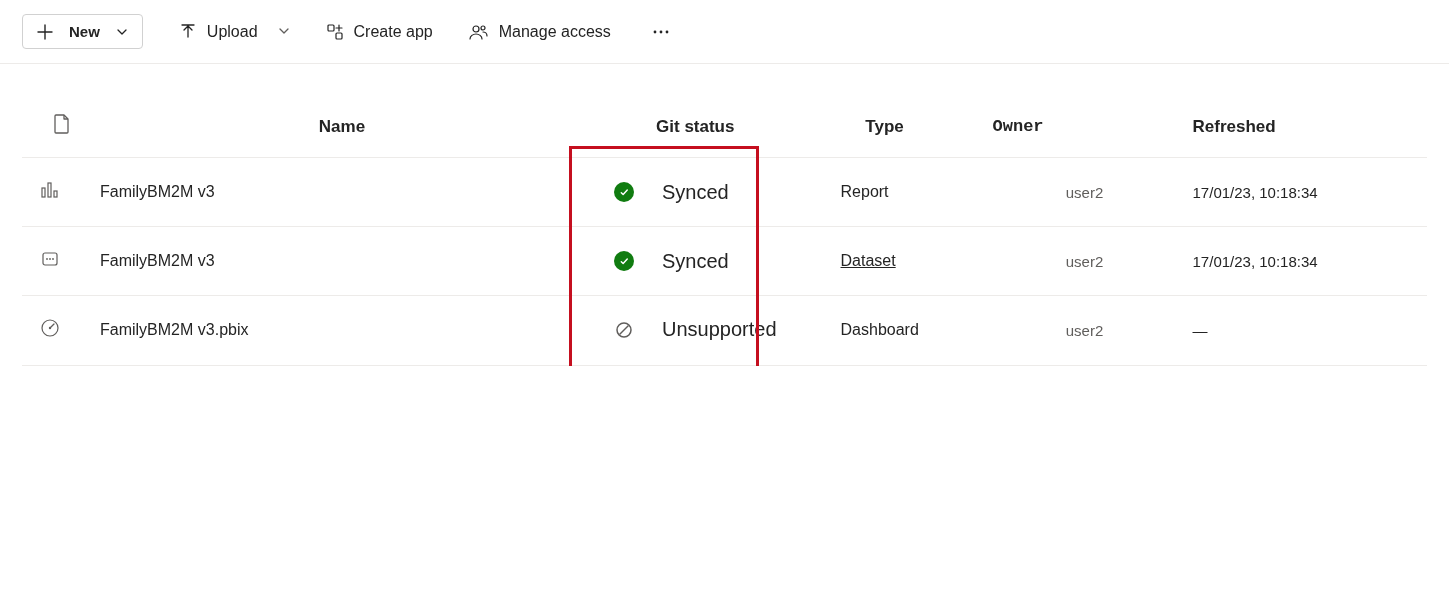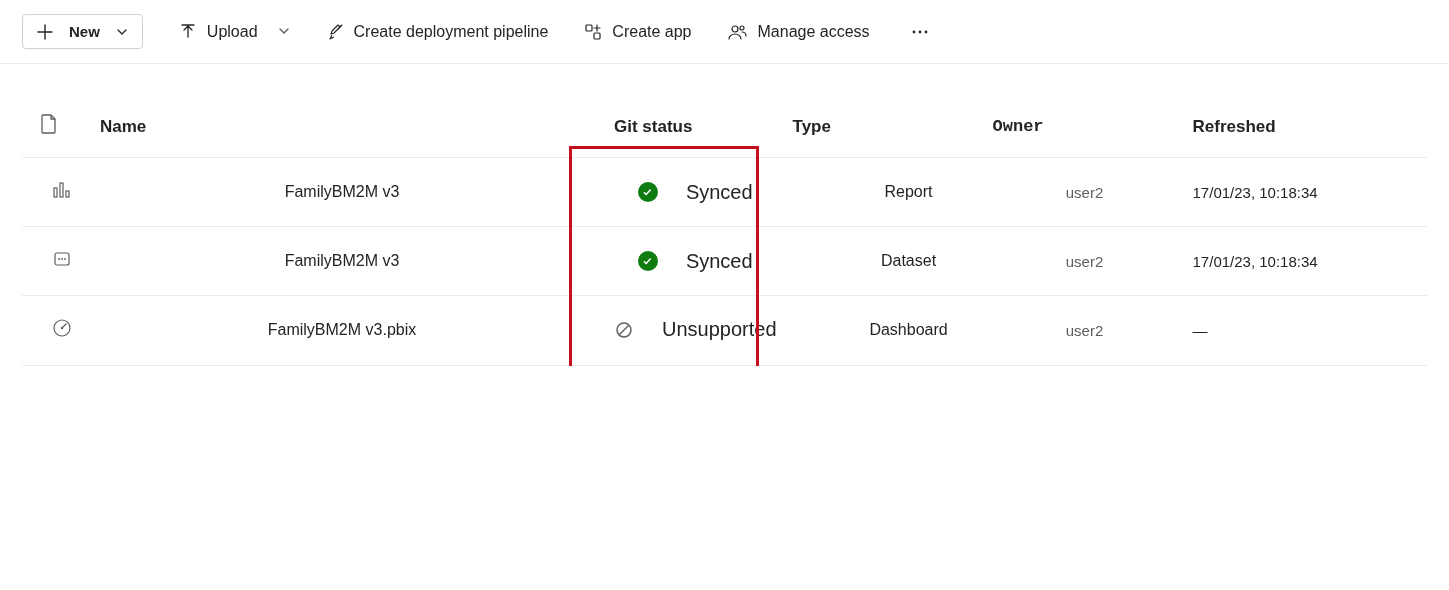--- a/index.html
+++ b/index.html
@@ -47,42 +47,41 @@
     }
     .content {
       padding: 0 22px;
     }
     table {
       width: 100%;
       border-collapse: collapse;
       margin-top: 36px;
     }
     th {
-      text-align: left;
+      text-align: center;
       font-weight: 600;
       font-size: 17px;
       color: #242424;
       padding: 14px 8px 18px 8px;
       border-bottom: 1px solid #edebe9;
     }
     th.col-icon { width: 70px; padding-left: 18px; }
     th.col-name { width: 500px; }
     th.col-git  { width: 180px; padding-left: 22px; }
     th.col-type { width: 200px; }
     th.col-owner{ width: 200px; text-align: left; font-family: Liberation Mono, monospace; }
     th.col-refreshed { text-align: left; }
     tbody tr {
       border-bottom: 1px solid #edebe9;
     }
     td {
       padding: 22px 8px;
       font-size: 16px;
       color: #242424;
       vertical-align: middle;
-      text-align: center;
     }
     td.cell-icon { padding-left: 18px; color: #605e5c; }
     td.cell-git  { padding-left: 22px; }
     td.cell-owner { color: #605e5c; font-size: 15px; text-align: center; }
     td.cell-refreshed { color: #242424; font-size: 15px; text-align: left; padding-right: 30px; }
     .git-cell {
       display: inline-flex;
       align-items: center;
       gap: 28px;
       font-size: 20px;
@@ -124,26 +123,20 @@
         <path d="M9 14V3M9 3l-4 4M9 3l4 4M3 2h12" stroke="#242424" stroke-width="1.3" fill="none" stroke-linecap="round" stroke-linejoin="round"></path>
       </svg>
     <span>Upload</span>
     <span class="sub-chevron">
       <svg width="12" height="12" viewBox="0 0 12 12">
           <path d="M2 4l4 4 4-4" stroke="#605e5c" stroke-width="1.3" fill="none" stroke-linecap="round" stroke-linejoin="round"></path>
         </svg>
     </span>
   </button>
 
-  <button class="toolbar-item">
-    <svg width="18" height="18" viewBox="0 0 18 18">
-        <path d="M6 12l-2 4 4-2M10 8c2-2 5-4 6-6-2 1-4 4-6 6zM8 10l-3 1 1-3 6-6 2 2-6 6z" stroke="#242424" stroke-width="1.1" fill="none" stroke-linejoin="round"></path>
-      </svg>
-    <span>Create deployment pipeline</span>
-  </button>
 
   <button class="toolbar-item">
     <svg width="18" height="18" viewBox="0 0 18 18">
         <rect x="2" y="2" width="6" height="6" rx="1" stroke="#242424" stroke-width="1.2" fill="none"></rect>
         <rect x="10" y="10" width="6" height="6" rx="1" stroke="#242424" stroke-width="1.2" fill="none"></rect>
         <path d="M13 2v6M10 5h6" stroke="#242424" stroke-width="1.2" stroke-linecap="round"></path>
       </svg>
     <span>Create app</span>
   </button>
 
@@ -222,21 +215,21 @@
         <td class="cell-git">
           <span class="git-cell">
             <span class="synced-icon">
               <svg viewBox="0 0 12 12">
                   <path d="M2.5 6.2l2 2 4.5-4.8" stroke="#fff" stroke-width="1.6" fill="none" stroke-linecap="round" stroke-linejoin="round"></path>
                 </svg>
             </span>
             <span>Synced</span>
           </span>
         </td>
-        <td style="padding-left:56px;">Dataset</td>
+        <td style="padding-left:56px;text-decoration:underline;">Dataset</td>
         <td class="cell-owner">user2</td>
         <td class="cell-refreshed">17/01/23, 10:18:34</td>
       </tr>
 
       <tr>
         <td class="cell-icon">
           <svg width="20" height="20" viewBox="0 0 20 20">
               <circle cx="10" cy="10" r="8" stroke="#605e5c" stroke-width="1.2" fill="none"></circle>
               <path d="M10 10L14 6" stroke="#605e5c" stroke-width="1.2" stroke-linecap="round"></path>
               <circle cx="10" cy="10" r="1.2" fill="#605e5c"></circle>

